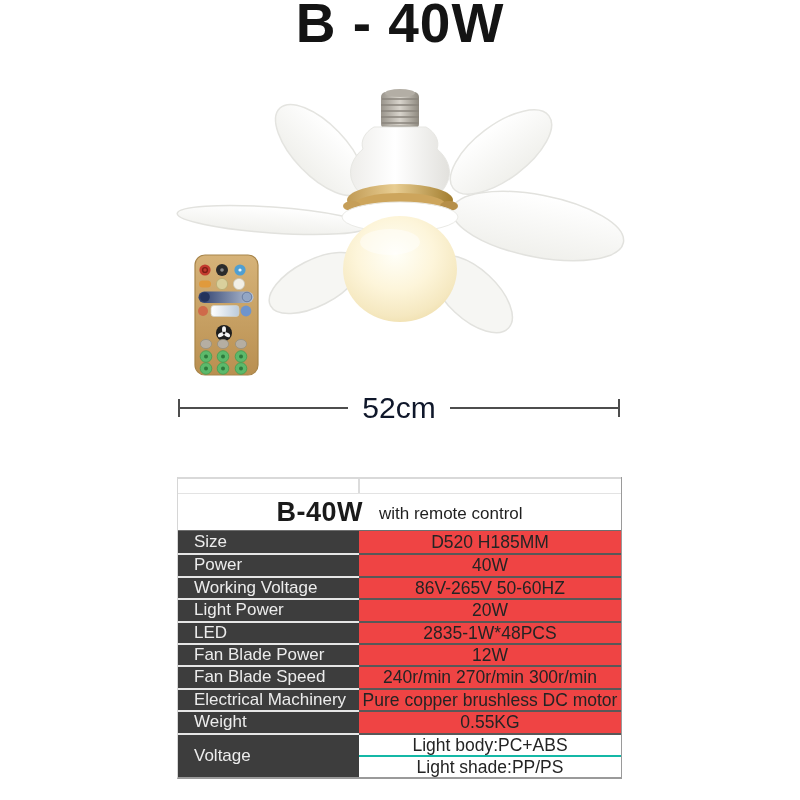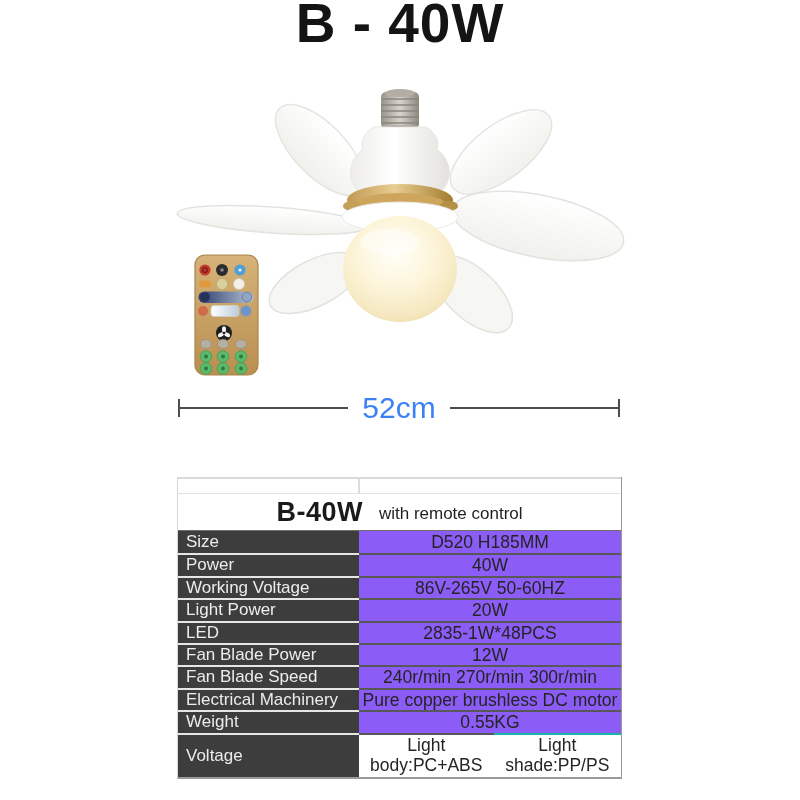--- a/index.html
+++ b/index.html
@@ -11,50 +11,50 @@
   .title{
     position:absolute;top:-8px;left:0;width:100%;height:62px;line-height:62px;
     text-align:center;font-size:55px;font-weight:600;letter-spacing:1px;color:#141414;
   }
   
   .art{position:absolute;top:0;left:0;width:800px;height:460px;}
   
   .dim{position:absolute;left:178px;top:392px;width:442px;height:32px;display:flex;align-items:center;}
   .dim .tick{width:2px;height:18px;background:#4d4d4d;}
   .dim .seg{flex:1;height:2px;background:#4d4d4d;}
-  .dim .label{padding:0 14px;font-size:30px;color:#3b82f6;white-space:nowrap;}
+  .dim .label{padding:0 14px;font-size:30px;color:#0f172a;white-space:nowrap;}
   
   .spec{
     position:absolute;left:177px;top:477px;width:445px;
     border-right:1px solid #9a9a9a;border-bottom:2px solid #9a9a9a;border-left:1px solid #d6d6d6;
     box-sizing:border-box;background:#ffffff;
   }
   .spec-pre{position:relative;height:14px;border-top:2px solid #d9d9d9;border-bottom:1px solid #e3e3e3;background:#fff;}
   .spec-pre .vdiv{position:absolute;left:180px;top:0;width:2px;height:100%;background:#dcdcdc;}
   .spec-head{
     height:36px;display:flex;align-items:center;justify-content:center;gap:16px;
     background:#fff;border-bottom:1.5px solid #6e6e6e;
   }
   .spec-head .model{font-size:27px;font-weight:700;color:#1a1a1a;letter-spacing:.5px;}
   .spec-head .suffix{font-size:17px;color:#1f1f1f;padding-top:4px;text-align:center;}
   .row{display:grid;grid-template-columns:181px 1fr;height:22.4px;}
   .row .k{
     background:#3d3d3d;color:#ececec;font-size:17px;line-height:20.5px;
-    padding-left:8px;border-top:2px solid #e6e6e6;box-sizing:border-box;
+    padding-left:16px;border-top:2px solid #e6e6e6;box-sizing:border-box;
     white-space:nowrap;overflow:hidden;
   }
   .row .v{
-    background:#8b5cf6;color:#242424;font-size:17.5px;line-height:20.5px;text-align:center;
+    background:#ef4444;color:#242424;font-size:17.5px;line-height:20.5px;text-align:center;
     border-top:2px solid #585858;box-sizing:border-box;white-space:nowrap;overflow:hidden;
   }
   .row.first .k{border-top:none;line-height:22.4px;}
   .row.first .v{border-top:none;line-height:22.4px;}
   .row.material{height:44.8px;}
   .row.material .k{display:flex;align-items:center;}
-  .vstack{display:flex;flex-direction:row;}
+  .vstack{display:flex;flex-direction:column;}
   .vstack .v2{
     height:22.4px;background:#fff;color:#242424;font-size:17.5px;line-height:20.5px;
     text-align:center;box-sizing:border-box;
   }
   .vstack .v2:first-child{border-top:2px solid #585858;}
   .vstack .v2:last-child{border-top:2px solid #14b8a6;line-height:20px;}
 </style>
 </head>
 <body>
 

